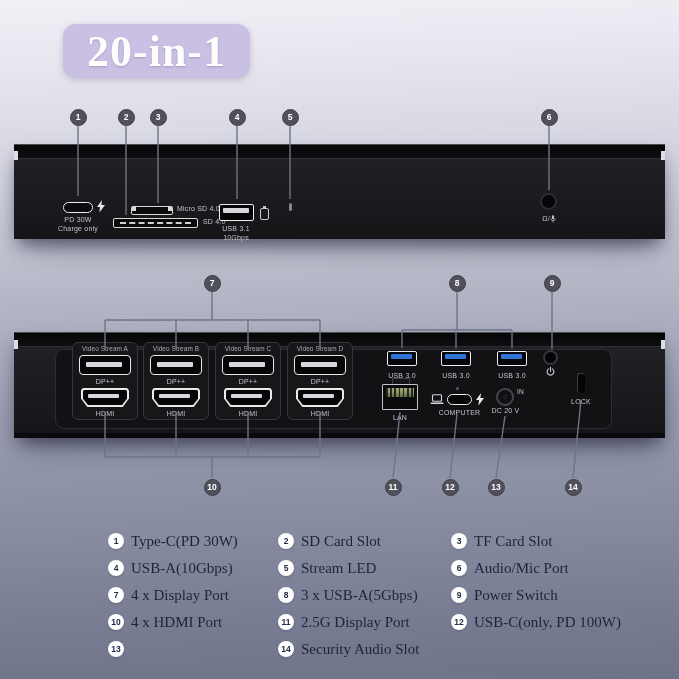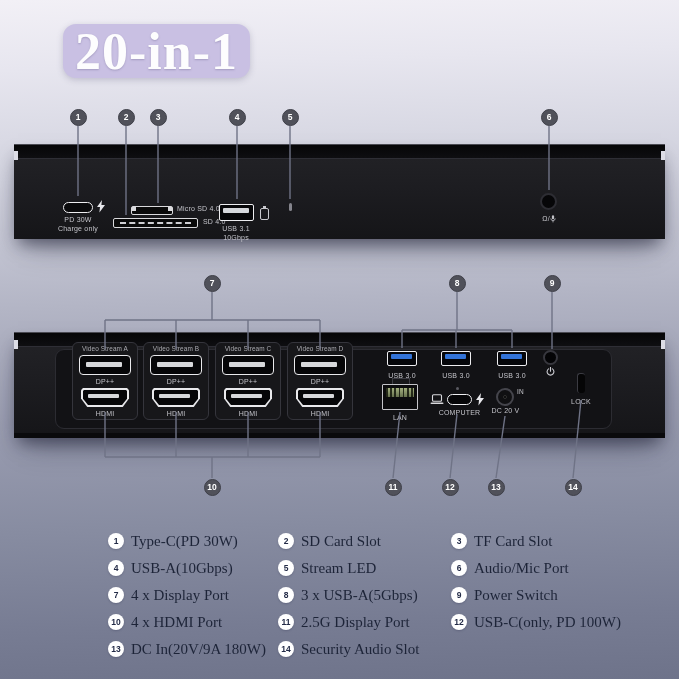--- a/index.html
+++ b/index.html
@@ -3,21 +3,21 @@
 <meta charset="utf-8">
 <style>
   html,body{margin:0;padding:0;background:#555;}
   .stage{position:relative;width:679px;height:679px;overflow:hidden;margin:0 auto;
     background:linear-gradient(178deg,#f2f0f6 0%,#e7e6ef 10%,#d1d2de 26%,#b3b5c5 44%,#9a9db1 60%,#878ca1 76%,#777c93 90%,#6e738a 100%);
     font-family:"Liberation Sans",sans-serif;}
   
   .title-row{position:absolute;left:63px;top:24px;height:54px;display:flex;align-items:center;}
   .badge{width:187px;height:54px;background:#c9c0e3;border-radius:13px;display:flex;align-items:center;justify-content:center;
     box-shadow:0 2px 6px rgba(80,75,110,.25);}
-  .badge span{font-family:"Liberation Serif",serif;font-weight:bold;font-size:52px;color:#fdfdfe;letter-spacing:1px;
+  .badge span{font-family:"Liberation Serif",serif;font-weight:bold;font-size:44px;color:#fdfdfe;letter-spacing:1px;
     text-shadow:0 1px 2px rgba(95,85,130,.35);}
   h1.main-title{margin:0 0 0 20px;font-family:"Liberation Serif",serif;font-weight:bold;font-size:45px;color:#0d0d0f;letter-spacing:.5px;white-space:nowrap;}
   
   svg.connectors{position:absolute;left:0;top:0;z-index:5;pointer-events:none;}
   
   .co{position:absolute;width:17px;height:17px;border-radius:50%;background:#50515a;border:1px solid #3e3f48;
     box-sizing:border-box;display:flex;align-items:center;justify-content:center;z-index:6;}
   .co span{color:#fff;font-size:8.5px;font-weight:bold;line-height:1;}
   
   .device{position:absolute;left:14px;width:651px;background:linear-gradient(180deg,#232327 0%,#1d1d21 45%,#151518 100%);
@@ -349,20 +349,19 @@
     <div class="li">
         <span class="ln">11</span>
         <span class="ll">2.5G Display Port</span>
       </div>
     <div class="li">
         <span class="ln">12</span>
         <span class="ll">USB-C(only, PD 100W)</span>
       </div>
     <div class="li">
         <span class="ln">13</span>
-        <span class="ll">DC In(20V/9A 180W)</span>
       </div>
     <div class="li">
         <span class="ln">14</span>
         <span class="ll">Security Audio Slot</span>
       </div>
   </div>
 </div>
 
 </body></html>

